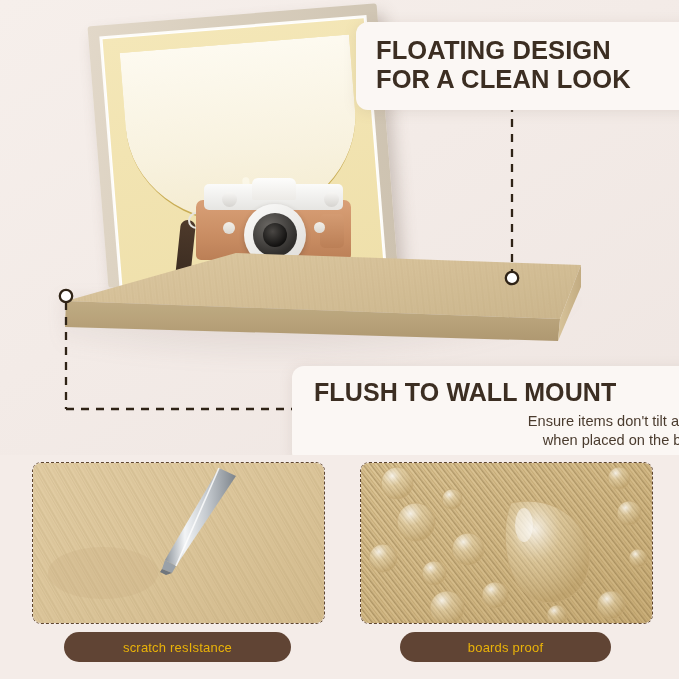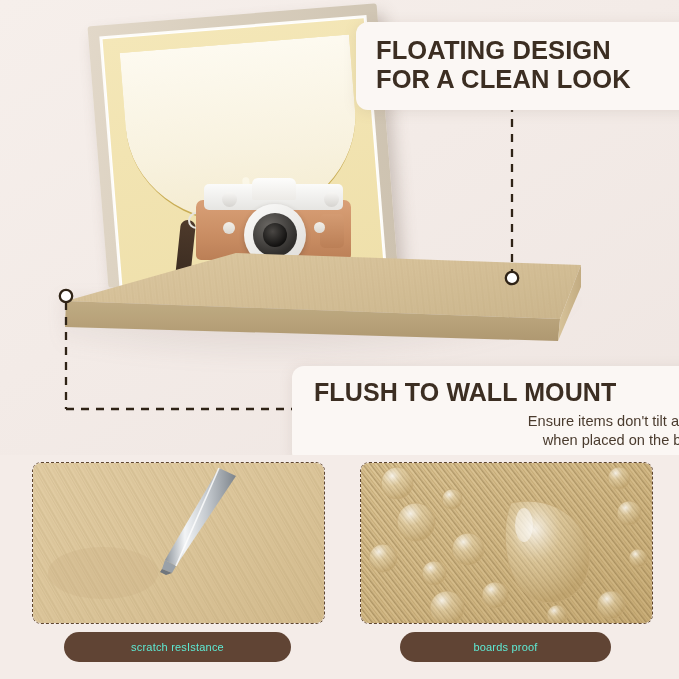--- a/index.html
+++ b/index.html
@@ -87,21 +87,21 @@
       border:1.6px dashed #5d4staff;overflow:hidden;}
   .panel{border:1.6px dashed #5e452f;}
   .panel.left{left:32px;}
   .panel.right{left:360px;}
   .grain{position:absolute;inset:0;}
 
   .pill{position:absolute;top:632px;height:30px;border-radius:16px;background:#604434;
       display:flex;align-items:center;justify-content:center;}
   .pill.left{left:64px;width:227px;}
   .pill.right{left:400px;width:211px;}
-  .pill span{color:#5eead4;font-size:11px;font-weight:400;letter-spacing:.2px;}
+  .pill span{color:#eab308;font-size:13px;font-weight:400;letter-spacing:.2px;}
 </style>
 </head>
 <body>
 
 <div id="stage">
 
   <div class="hero">
 
     <div class="wall-shadow"></div>
 

